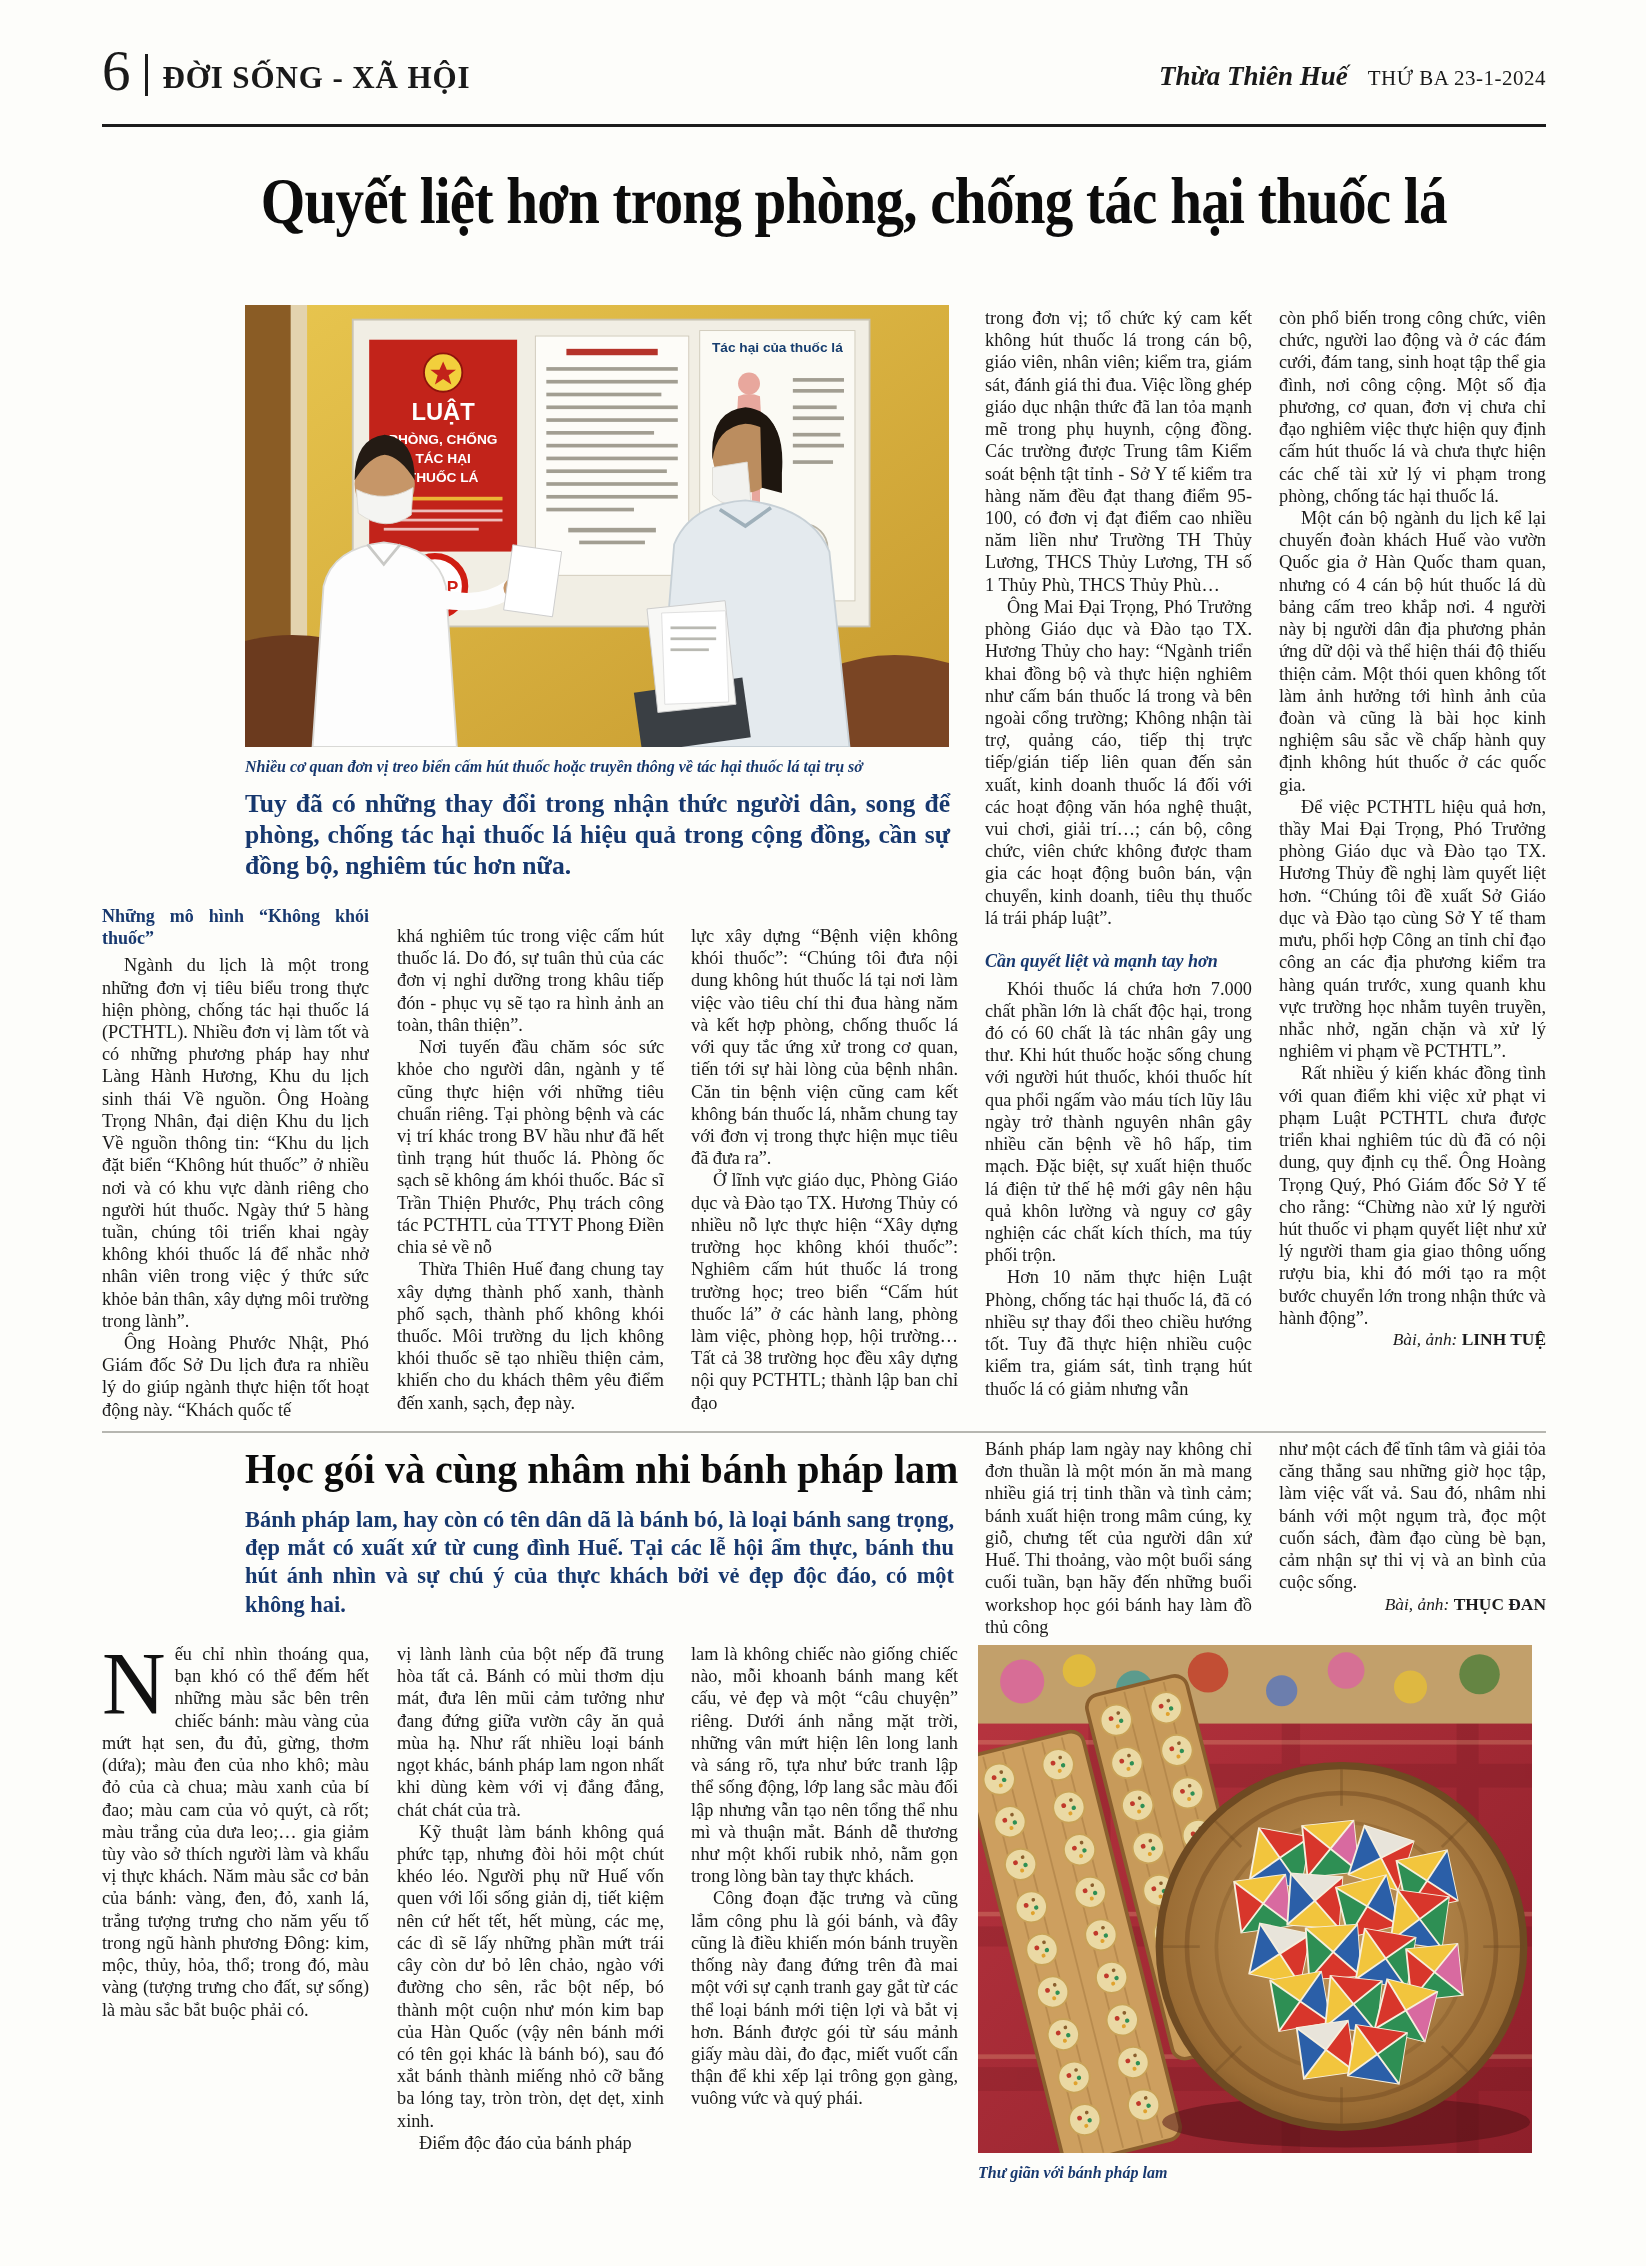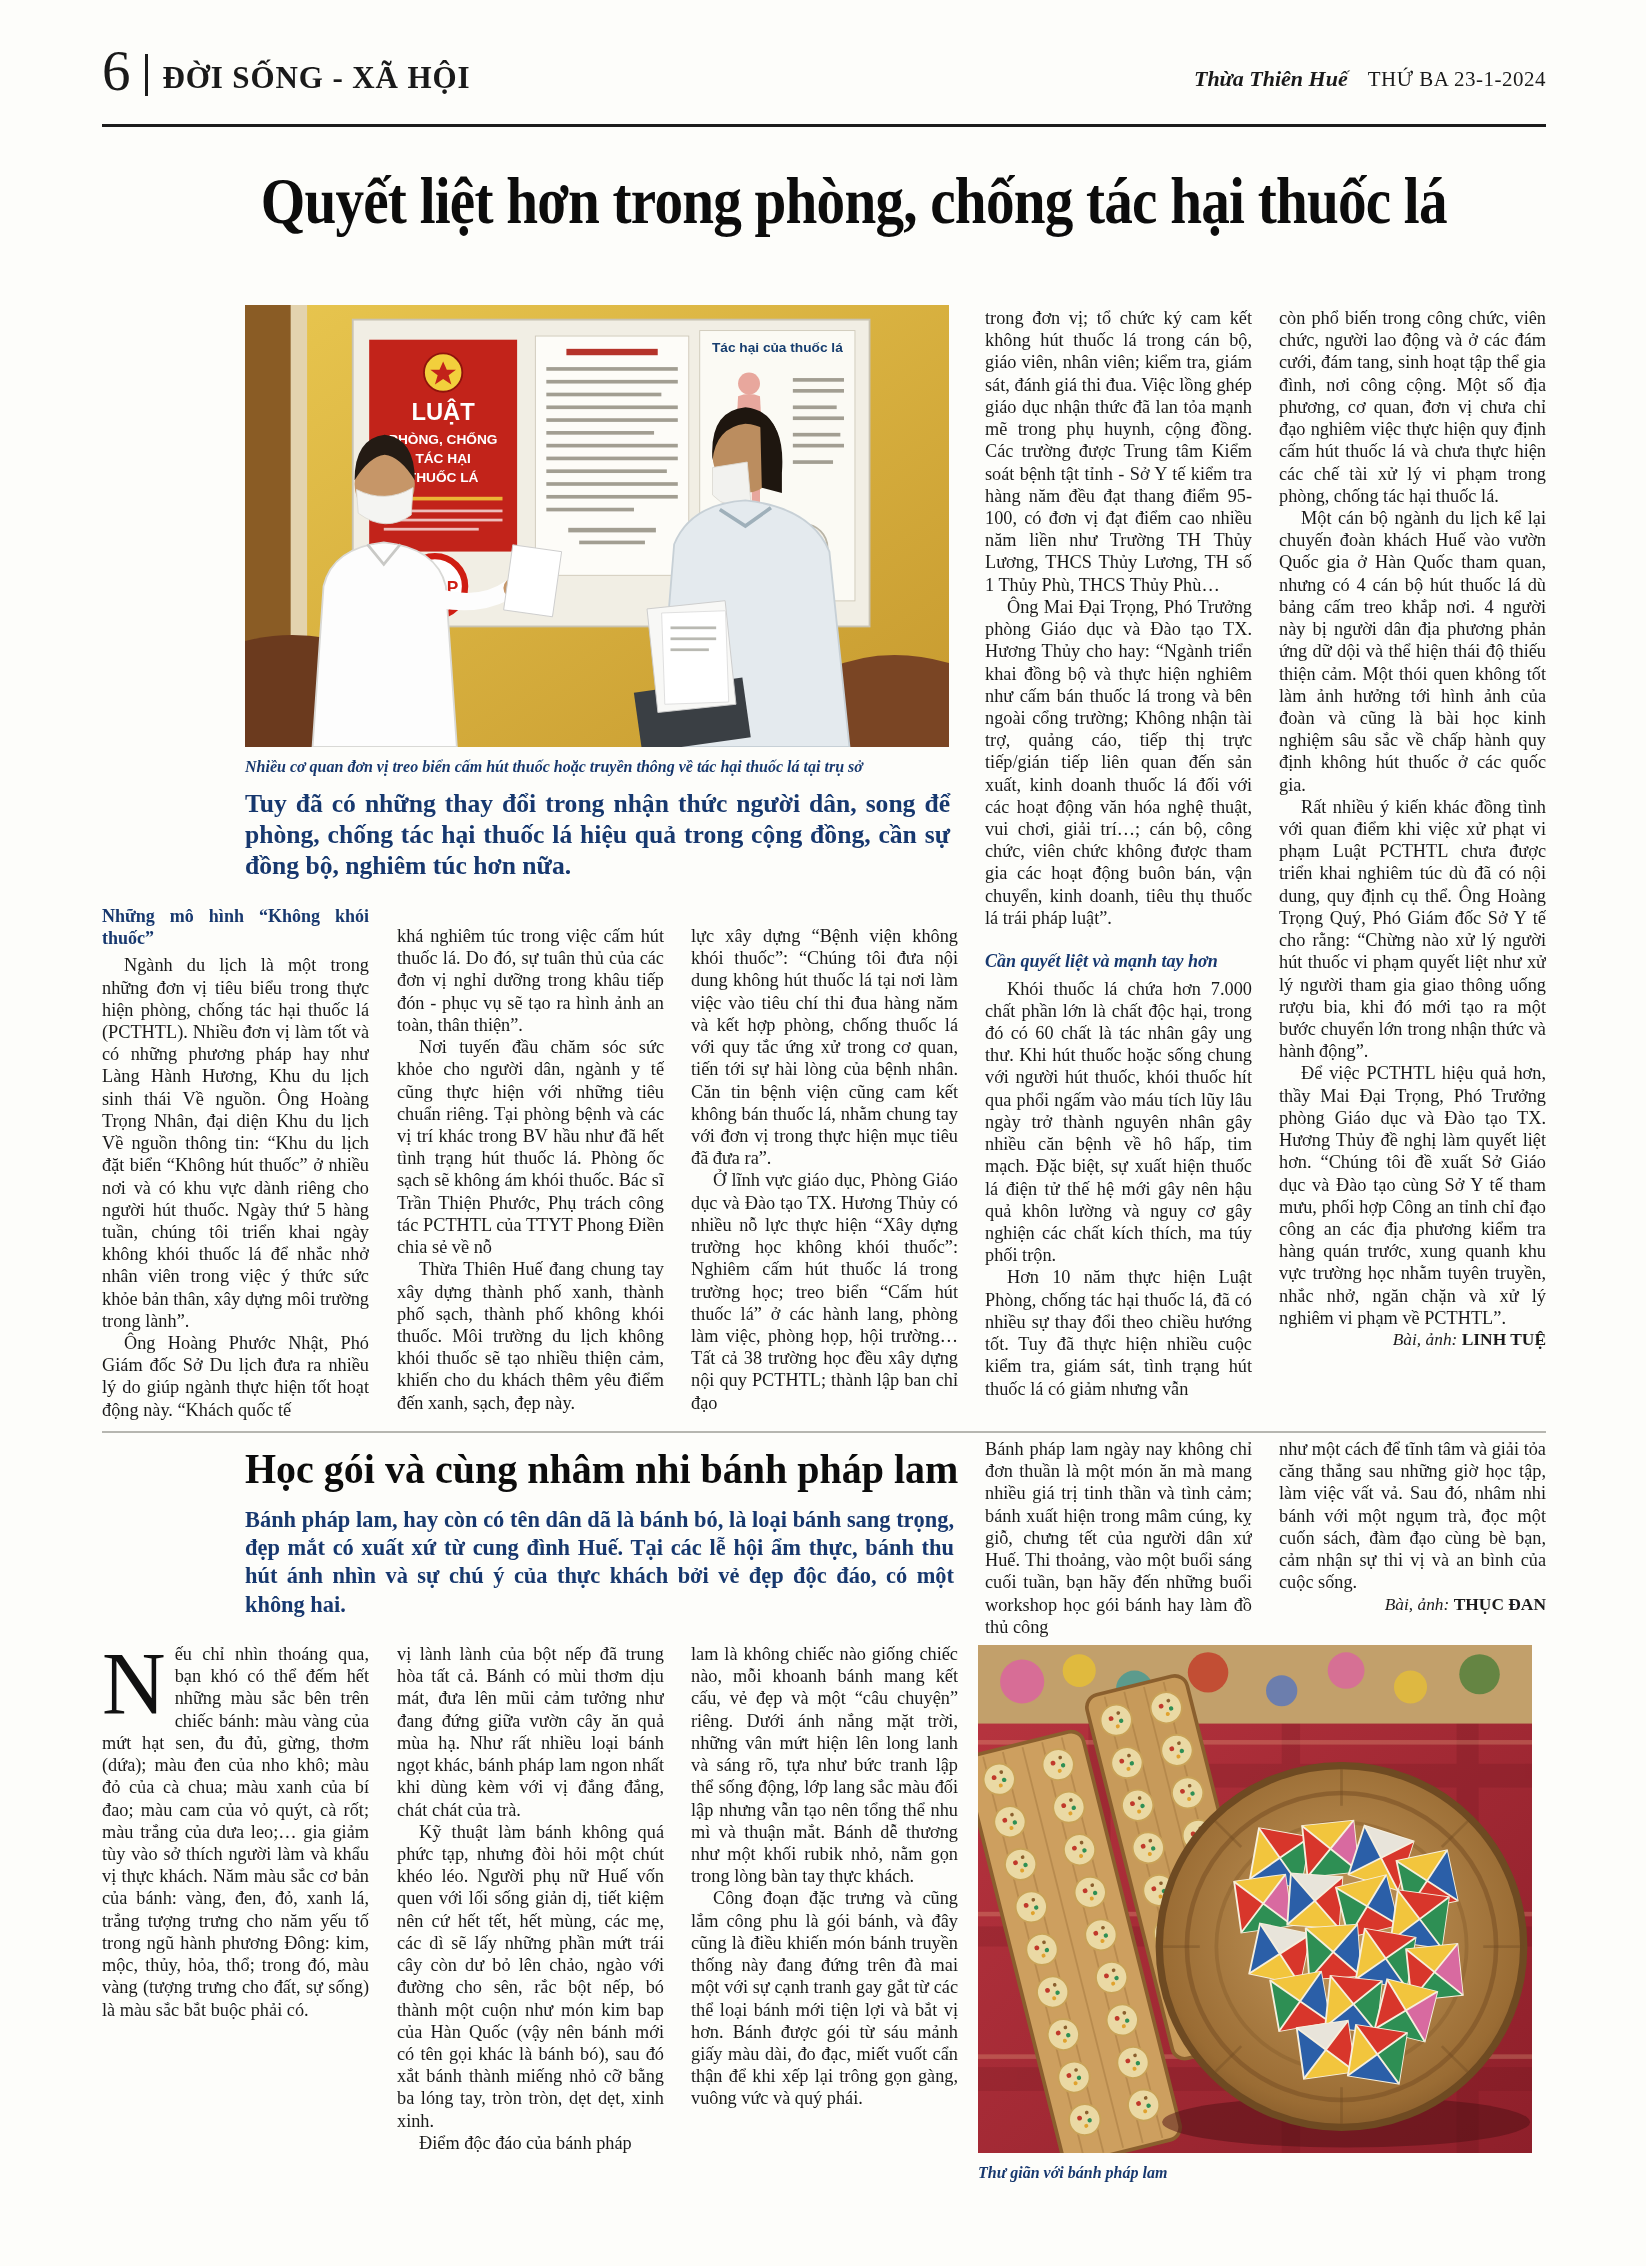--- a/index.html
+++ b/index.html
@@ -7,21 +7,21 @@
         font-family:"Liberation Serif","DejaVu Serif",serif;color:#1a1a1a;overflow:hidden;}
 
   
   .masthead{position:absolute;left:102px;top:46px;width:1444px;display:flex;
             justify-content:space-between;align-items:flex-end;}
   .mh-left{display:flex;align-items:flex-end;gap:14.6px;}
   .page-num{font-size:57px;line-height:.88;font-weight:400;}
   .mh-divider{width:2.7px;height:42px;background:#1c1c1c;}
   .section-title{font-size:31px;font-weight:700;letter-spacing:0.9px;line-height:1.05;padding-bottom:1.8px;}
   .mh-right{display:flex;align-items:baseline;gap:20px;padding-bottom:4.6px;}
-  .paper-name{font-size:22px;font-weight:700;font-style:italic;margin-top:12px;}
+  .paper-name{font-size:27px;font-weight:700;font-style:italic;margin-top:12px;}
   .issue-date{font-size:21px;letter-spacing:0.5px;}
   .header-rule{position:absolute;left:102px;top:124px;width:1444px;height:2.7px;background:#1c1c1c;}
 
   
   .a1-headline{position:absolute;left:184px;top:164px;width:1279px;margin:0;text-align:center;
                font-size:65px;font-weight:700;letter-spacing:-0.9px;white-space:nowrap;
                transform:scaleX(.88);transform-origin:50% 50%;color:#0c0c0c;}
   .a2-headline{position:absolute;left:245px;top:1444px;width:713px;margin:0;font-size:43px;
                font-weight:700;white-space:nowrap;transform:scaleX(.93);transform-origin:0 50%;color:#0c0c0c;}
   .lede{position:absolute;font-weight:700;color:#17386e;text-align:justify;}
@@ -218,22 +218,22 @@
   <div class="col a1c4">
     <p class="noindent">trong đơn vị; tổ chức ký cam kết không hút thuốc lá trong cán bộ, giáo viên, nhân viên; kiểm tra, giám sát, đánh giá thi đua. Việc lồng ghép giáo dục nhận thức đã lan tỏa mạnh mẽ trong phụ huynh, cộng đồng. Các trường được Trung tâm Kiểm soát bệnh tật tỉnh - Sở Y tế kiểm tra hàng năm đều đạt thang điểm 95-100, có đơn vị đạt điểm cao nhiều năm liền như Trường TH Thủy Lương, THCS Thủy Lương, TH số 1 Thủy Phù, THCS Thủy Phù…</p>
     <p>Ông Mai Đại Trọng, Phó Trưởng phòng Giáo dục và Đào tạo TX. Hương Thủy cho hay: “Ngành triển khai đồng bộ và thực hiện nghiêm như cấm bán thuốc lá trong và bên ngoài cổng trường; Không nhận tài trợ, quảng cáo, tiếp thị trực tiếp/gián tiếp liên quan đến sản xuất, kinh doanh thuốc lá đối với các hoạt động văn hóa nghệ thuật, vui chơi, giải trí…; cán bộ, công chức, viên chức không được tham gia các hoạt động buôn bán, vận chuyển, kinh doanh, tiêu thụ thuốc lá trái pháp luật”.</p>
     <div class="subhead mid">Cần quyết liệt và mạnh tay hơn</div>
     <p>Khói thuốc lá chứa hơn 7.000 chất phần lớn là chất độc hại, trong đó có 60 chất là tác nhân gây ung thư. Khi hút thuốc hoặc sống chung với người hút thuốc, khói thuốc hít qua phổi ngấm vào máu tích lũy lâu ngày trở thành nguyên nhân gây nhiều căn bệnh về hô hấp, tim mạch. Đặc biệt, sự xuất hiện thuốc lá điện tử thế hệ mới gây nên hậu quả khôn lường và nguy cơ gây nghiện các chất kích thích, ma túy phối trộn.</p>
     <p>Hơn 10 năm thực hiện Luật Phòng, chống tác hại thuốc lá, đã có nhiều sự thay đổi theo chiều hướng tốt. Tuy đã thực hiện nhiều cuộc kiểm tra, giám sát, tình trạng hút thuốc lá có giảm nhưng vẫn</p>
   </div>
   <div class="col a1c5">
     <p class="noindent">còn phổ biến trong công chức, viên chức, người lao động và ở các đám cưới, đám tang, sinh hoạt tập thể gia đình, nơi công cộng. Một số địa phương, cơ quan, đơn vị chưa chỉ đạo nghiêm việc thực hiện quy định cấm hút thuốc lá và chưa thực hiện các chế tài xử lý vi phạm trong phòng, chống tác hại thuốc lá.</p>
     <p>Một cán bộ ngành du lịch kể lại chuyến đoàn khách Huế vào vườn Quốc gia ở Hàn Quốc tham quan, nhưng có 4 cán bộ hút thuốc lá dù bảng cấm treo khắp nơi. 4 người này bị người dân địa phương phản ứng dữ dội và thể hiện thái độ thiếu thiện cảm. Một thói quen không tốt làm ảnh hưởng tới hình ảnh của đoàn và cũng là bài học kinh nghiệm sâu sắc về chấp hành quy định không hút thuốc ở các quốc gia.</p>
+    <p>Để việc PCTHTL hiệu quả hơn, thầy Mai Đại Trọng, Phó Trưởng phòng Giáo dục và Đào tạo TX. Hương Thủy đề nghị làm quyết liệt hơn. “Chúng tôi đề xuất Sở Giáo dục và Đào tạo cùng Sở Y tế tham mưu, phối hợp Công an tỉnh chỉ đạo công an các địa phương kiểm tra hàng quán trước, xung quanh khu vực trường học nhằm tuyên truyền, nhắc nhở, ngăn chặn và xử lý nghiêm vi phạm về PCTHTL”.</p>
     <p>Rất nhiều ý kiến khác đồng tình với quan điểm khi việc xử phạt vi phạm Luật PCTHTL chưa được triển khai nghiêm túc dù đã có nội dung, quy định cụ thể. Ông Hoàng Trọng Quý, Phó Giám đốc Sở Y tế cho rằng: “Chừng nào xử lý người hút thuốc vi phạm quyết liệt như xử lý người tham gia giao thông uống rượu bia, khi đó mới tạo ra một bước chuyển lớn trong nhận thức và hành động”.</p>
-    <p>Để việc PCTHTL hiệu quả hơn, thầy Mai Đại Trọng, Phó Trưởng phòng Giáo dục và Đào tạo TX. Hương Thủy đề nghị làm quyết liệt hơn. “Chúng tôi đề xuất Sở Giáo dục và Đào tạo cùng Sở Y tế tham mưu, phối hợp Công an tỉnh chỉ đạo công an các địa phương kiểm tra hàng quán trước, xung quanh khu vực trường học nhằm tuyên truyền, nhắc nhở, ngăn chặn và xử lý nghiêm vi phạm về PCTHTL”.</p>
     <div class="byline">
       <span class="bl-label">Bài, ảnh:</span>
       <span class="bl-author">LINH TUỆ</span>
     </div>
   </div>
 
   <div class="article-separator"></div>
 
   <h2 class="a2-headline">Học gói và cùng nhâm nhi bánh pháp lam</h2>
   <div class="lede lede2">Bánh pháp lam, hay còn có tên dân dã là bánh bó, là loại bánh sang trọng, đẹp mắt có xuất xứ từ cung đình Huế. Tại các lễ hội ẩm thực, bánh thu hút ánh nhìn và sự chú ý của thực khách bởi vẻ đẹp độc đáo, có một không hai.</div>

